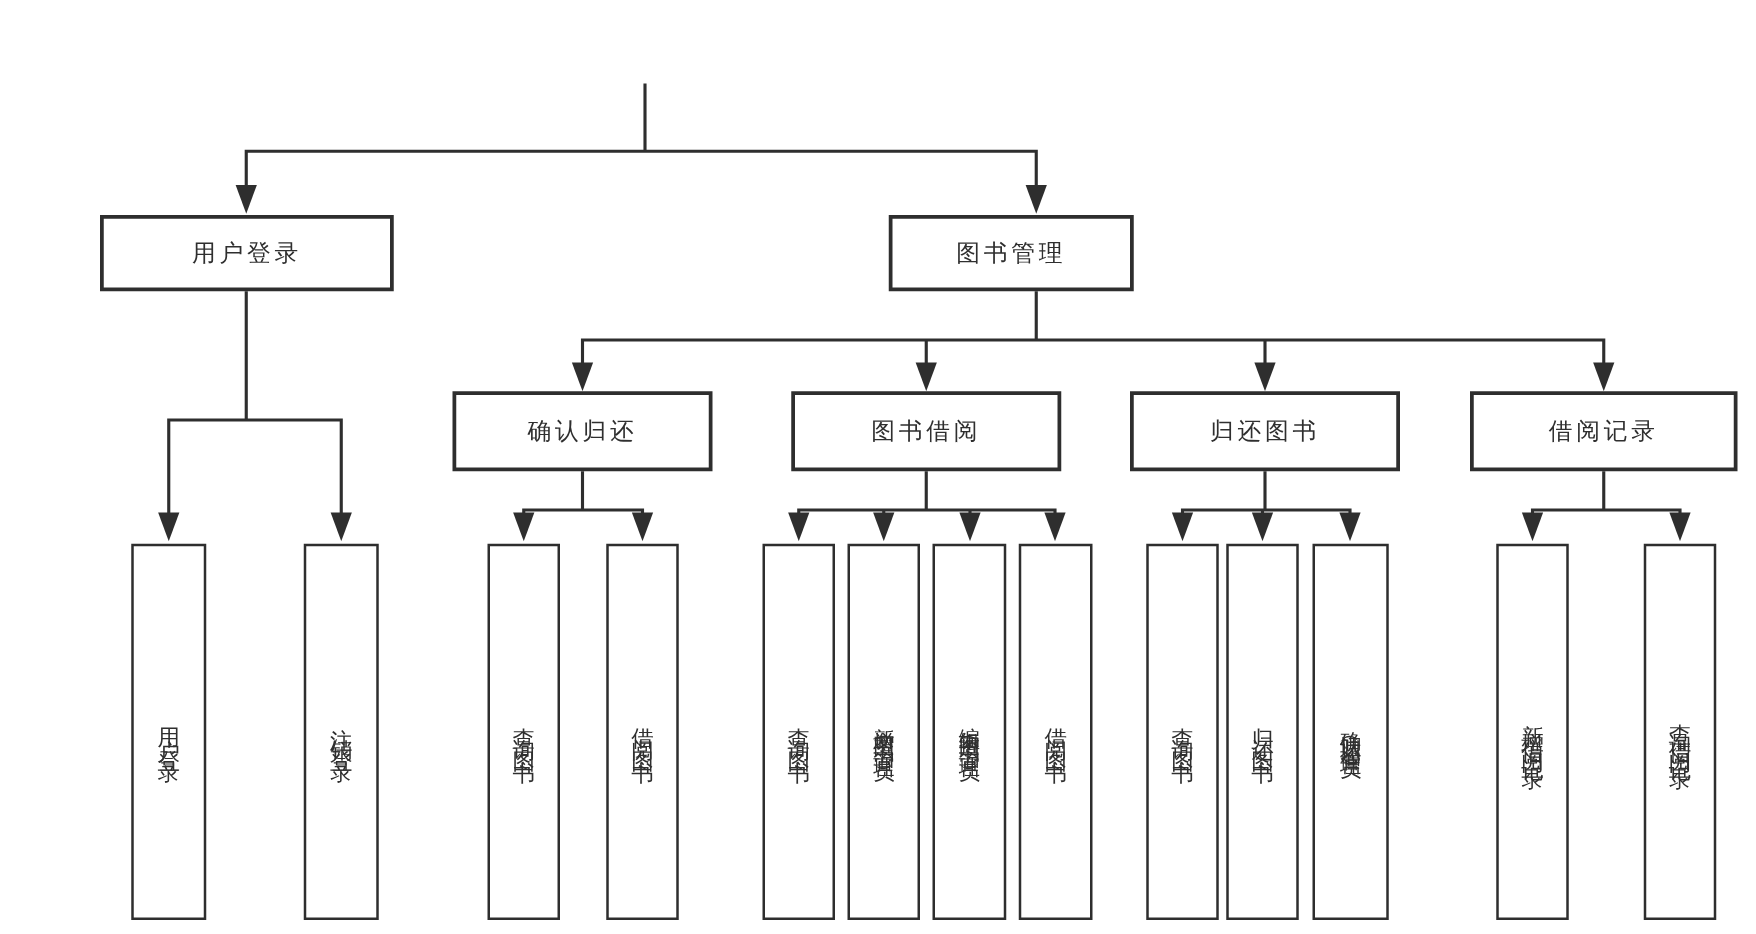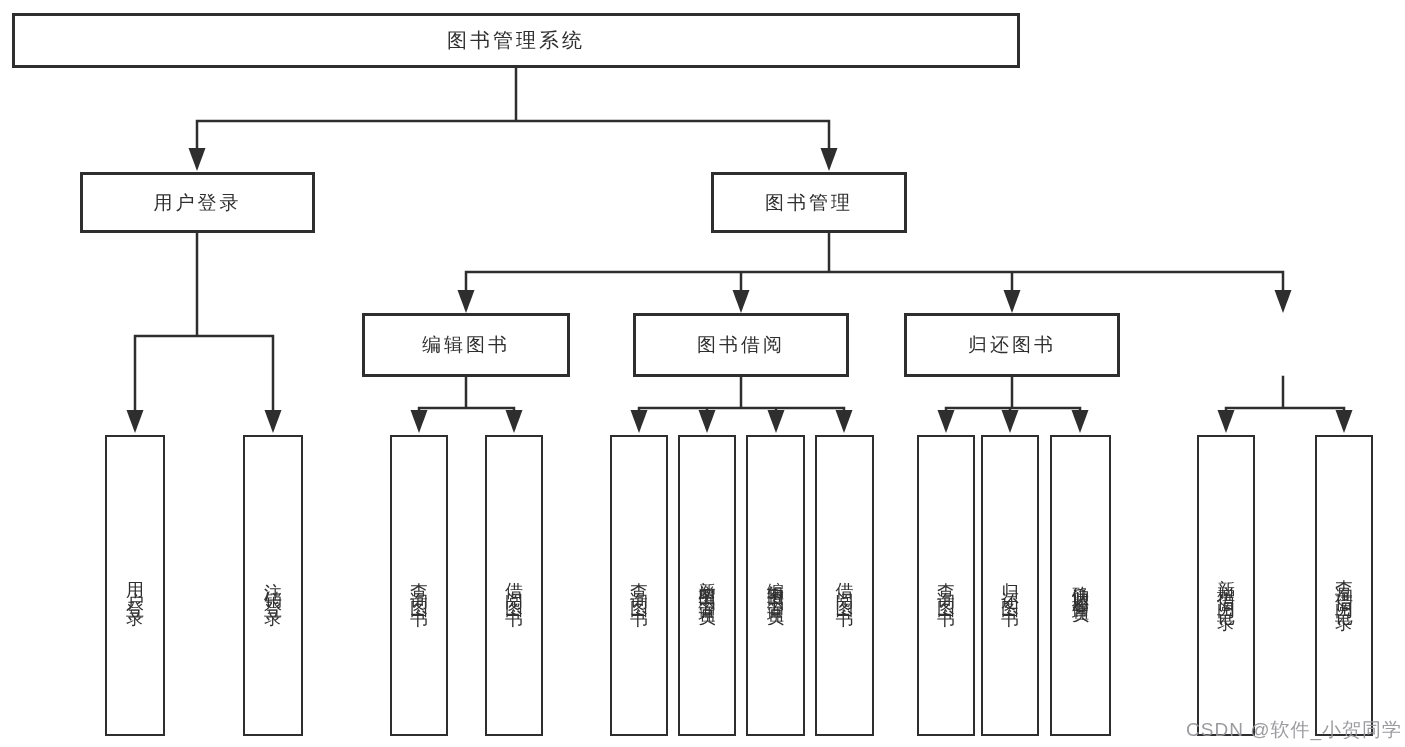--- a/index.html
+++ b/index.html
@@ -89,39 +89,39 @@
       <polygon points="767.5,410 784.5,410 776,433"></polygon>
       <polygon points="835.5,410 852.5,410 844,433"></polygon>
       <polygon points="937.5,410 954.5,410 946,433"></polygon>
       <polygon points="1001.5,410 1018.5,410 1010,433"></polygon>
       <polygon points="1071.5,410 1088.5,410 1080,433"></polygon>
       <polygon points="1217.5,410 1234.5,410 1226,433"></polygon>
       <polygon points="1335.5,410 1352.5,410 1344,433"></polygon>
     </g>
   </svg>
 
-  <div class="node h-node root-node" style="left:12px; top:13px; width:1008px; height:55px;">
-    <span>图书管理系统</span>
-  </div>
 
   <div class="node h-node" style="left:80px; top:172px; width:235px; height:61px;">
     <span>用户登录</span>
   </div>
   <div class="node h-node" style="left:711px; top:172px; width:196px; height:61px;">
     <span>图书管理</span>
   </div>
 
   <div class="node h-node" style="left:362px; top:313px; width:208px; height:64px;">
-    <span>编辑图书</span>
+    <span>确认归还</span>
   </div>
   <div class="node h-node" style="left:633px; top:313px; width:216px; height:64px;">
     <span>图书借阅</span>
   </div>
   <div class="node h-node" style="left:904px; top:313px; width:216px; height:64px;">
     <span>归还图书</span>
+  </div>
+  <div class="node h-node" style="left:1176px; top:313px; width:214px; height:64px;">
+    <span>借阅记录</span>
   </div>
 
   <div class="node v-node" style="left:105px; top:435px; width:60px; height:301px;">
     <span class="vtext">用户登录</span>
   </div>
   <div class="node v-node" style="left:243px; top:435px; width:60px; height:301px;">
     <span class="vtext">注销登录</span>
   </div>
 
   <div class="node v-node" style="left:390px; top:435px; width:58px; height:301px;">
@@ -154,15 +154,14 @@
     <span class="vtext" style="letter-spacing:3px; font-size:17px;">确认归还（管理员）</span>
   </div>
 
   <div class="node v-node" style="left:1197px; top:435px; width:58px; height:301px;">
     <span class="vtext" style="letter-spacing:7px;">新增借阅记录</span>
   </div>
   <div class="node v-node" style="left:1315px; top:435px; width:58px; height:301px;">
     <span class="vtext" style="letter-spacing:7px;">查询借阅记录</span>
   </div>
 
-  <div class="watermark">CSDN @软件_小贺同学</div>
 
 </div>
 
 </body></html>

